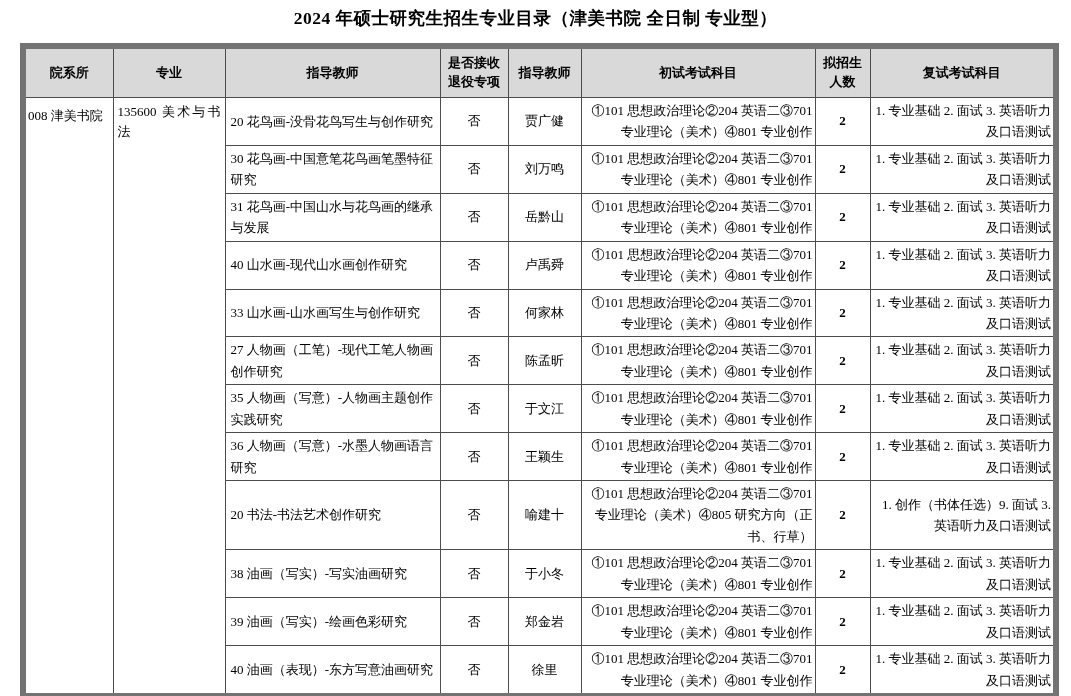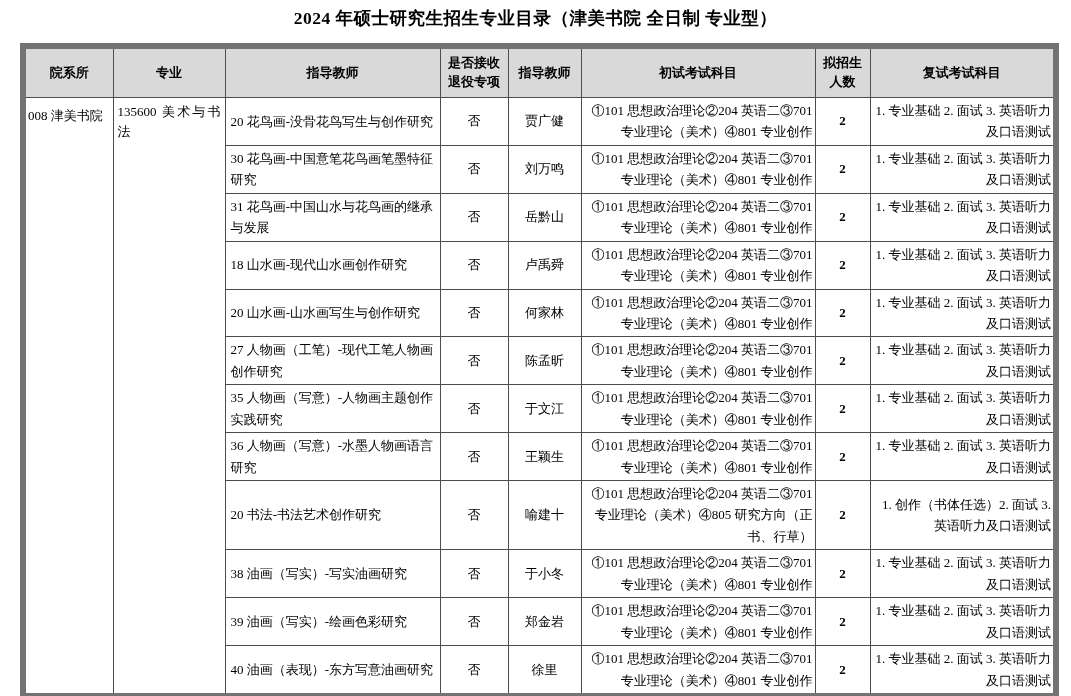--- a/index.html
+++ b/index.html
@@ -144,29 +144,29 @@
       </tr>
       <tr class="data-row">
         <td class="cell-direction">31 花鸟画-中国山水与花鸟画的继承与发展</td>
         <td class="cell-veteran">否</td>
         <td class="cell-advisor">岳黔山</td>
         <td class="cell-exam">①101 思想政治理论②204 英语二③701 专业理论（美术）④801 专业创作</td>
         <td class="cell-quota">2</td>
         <td class="cell-retest">1. 专业基础 2. 面试 3. 英语听力及口语测试</td>
       </tr>
       <tr class="data-row">
-        <td class="cell-direction">18 山水画-现代山水画创作研究</td>
+        <td class="cell-direction">40 山水画-现代山水画创作研究</td>
         <td class="cell-veteran">否</td>
         <td class="cell-advisor">卢禹舜</td>
         <td class="cell-exam">①101 思想政治理论②204 英语二③701 专业理论（美术）④801 专业创作</td>
         <td class="cell-quota">2</td>
         <td class="cell-retest">1. 专业基础 2. 面试 3. 英语听力及口语测试</td>
       </tr>
       <tr class="data-row">
-        <td class="cell-direction">20 山水画-山水画写生与创作研究</td>
+        <td class="cell-direction">33 山水画-山水画写生与创作研究</td>
         <td class="cell-veteran">否</td>
         <td class="cell-advisor">何家林</td>
         <td class="cell-exam">①101 思想政治理论②204 英语二③701 专业理论（美术）④801 专业创作</td>
         <td class="cell-quota">2</td>
         <td class="cell-retest">1. 专业基础 2. 面试 3. 英语听力及口语测试</td>
       </tr>
       <tr class="data-row">
         <td class="cell-direction">27 人物画（工笔）-现代工笔人物画创作研究</td>
         <td class="cell-veteran">否</td>
         <td class="cell-advisor">陈孟昕</td>
@@ -189,21 +189,21 @@
         <td class="cell-exam">①101 思想政治理论②204 英语二③701 专业理论（美术）④801 专业创作</td>
         <td class="cell-quota">2</td>
         <td class="cell-retest">1. 专业基础 2. 面试 3. 英语听力及口语测试</td>
       </tr>
       <tr class="data-row-tall">
         <td class="cell-direction">20 书法-书法艺术创作研究</td>
         <td class="cell-veteran">否</td>
         <td class="cell-advisor">喻建十</td>
         <td class="cell-exam">①101 思想政治理论②204 英语二③701 专业理论（美术）④805 研究方向（正书、行草）</td>
         <td class="cell-quota">2</td>
-        <td class="cell-retest">1. 创作（书体任选）2. 面试 3. 英语听力及口语测试</td>
+        <td class="cell-retest">1. 创作（书体任选）9. 面试 3. 英语听力及口语测试</td>
       </tr>
       <tr class="data-row">
         <td class="cell-direction">38 油画（写实）-写实油画研究</td>
         <td class="cell-veteran">否</td>
         <td class="cell-advisor">于小冬</td>
         <td class="cell-exam">①101 思想政治理论②204 英语二③701 专业理论（美术）④801 专业创作</td>
         <td class="cell-quota">2</td>
         <td class="cell-retest">1. 专业基础 2. 面试 3. 英语听力及口语测试</td>
       </tr>
       <tr class="data-row">

